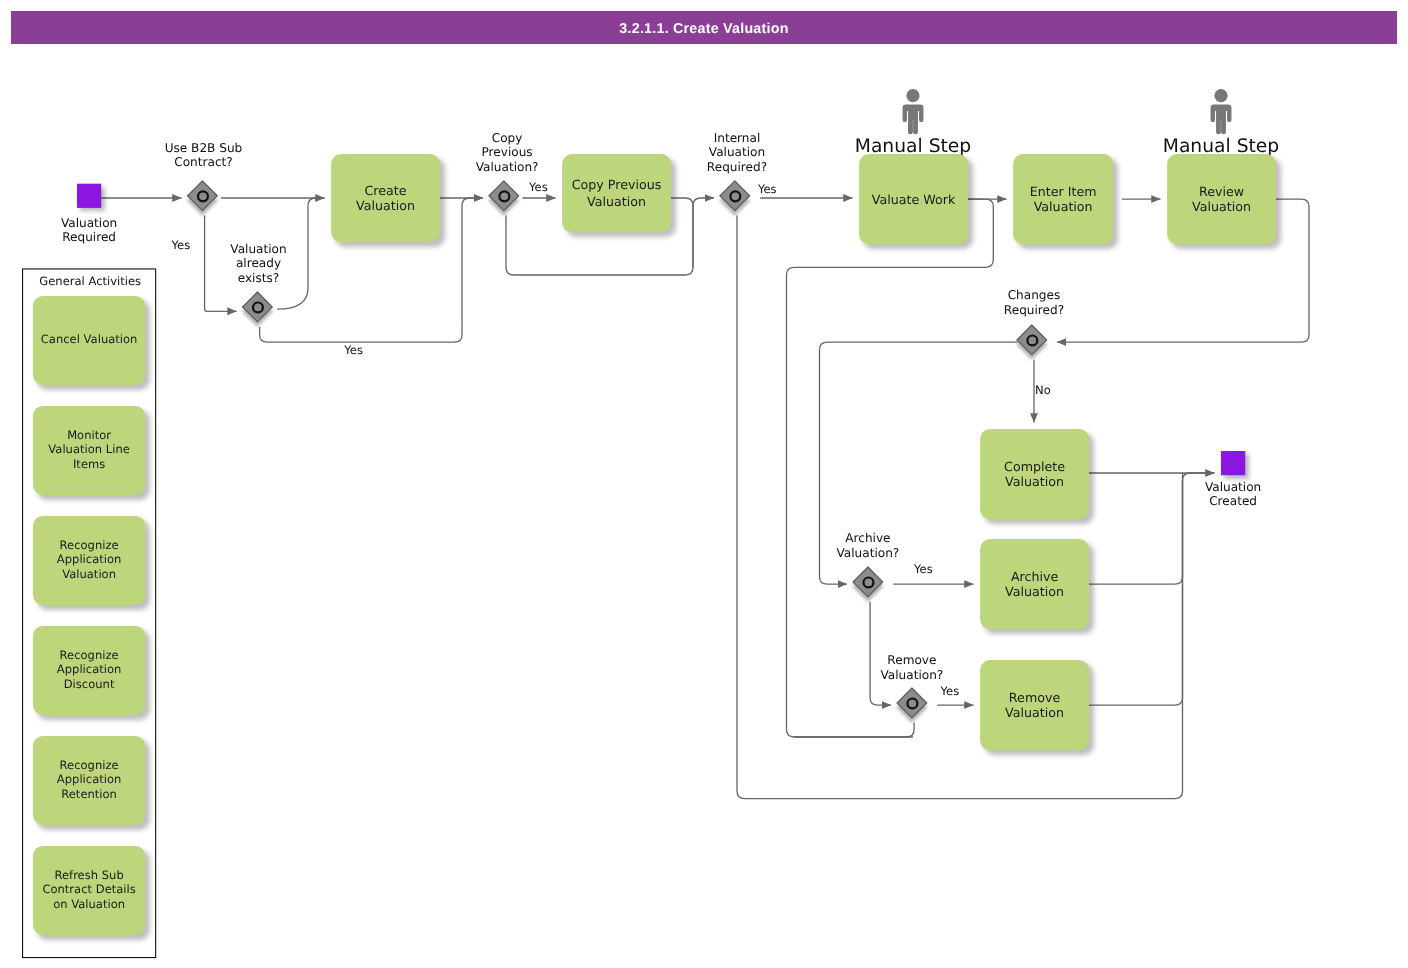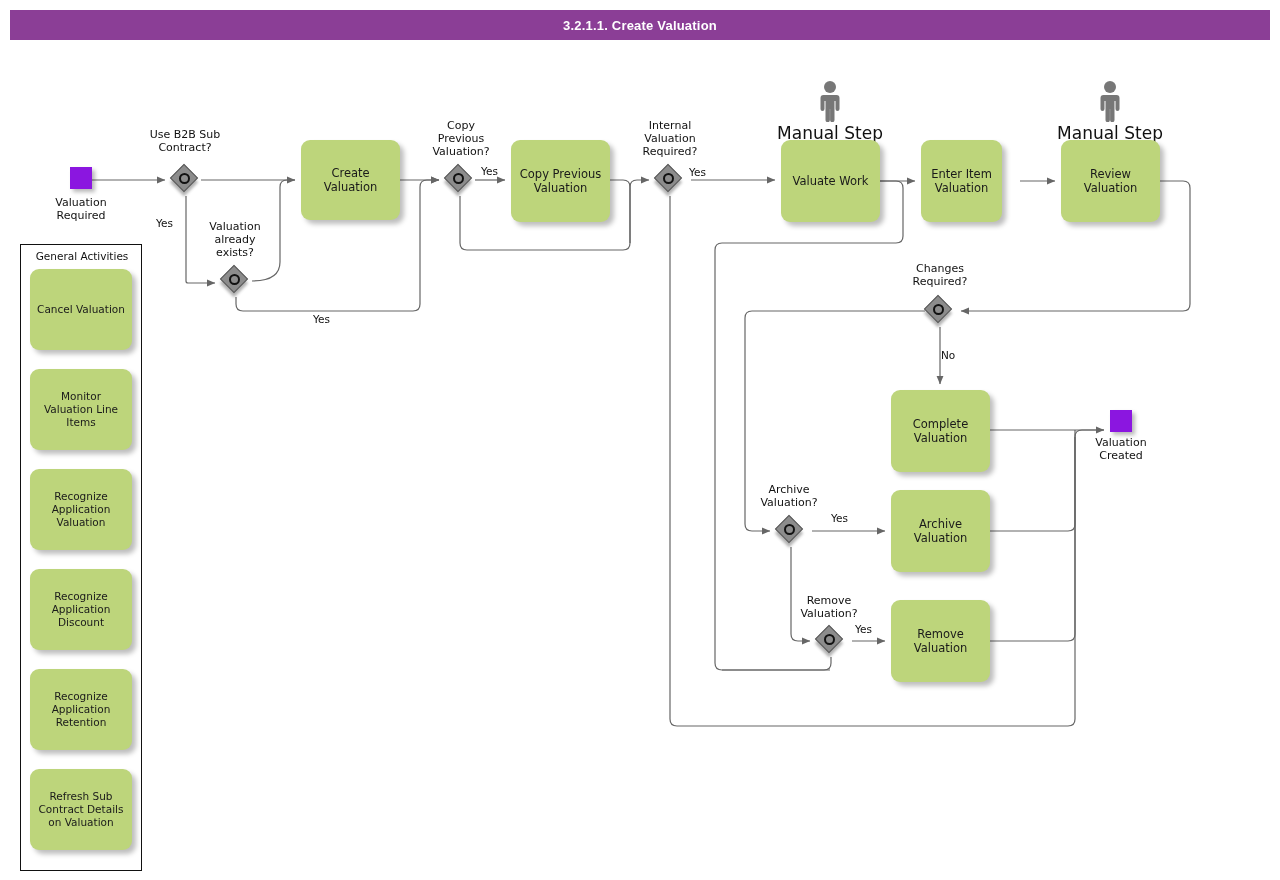--- a/index.html
+++ b/index.html
@@ -277,24 +277,24 @@
 
   <div class="manual" style="left:1050px; top:80px;">
     <svg class="person" width="26" height="42" viewBox="0 0 26 42">
       <circle cx="13" cy="7" r="6" fill="#777777"></circle>
       <path d="M6.5,15 h13 a3,3 0 0 1 3,3 v11 a2,2 0 0 1 -4,0 v-8 h-1 v19 a2.2,2.2 0 0 1 -4.4,0 v-11 h-0.2 v11 a2.2,2.2 0 0 1 -4.4,0 v-19 h-1 v8 a2,2 0 0 1 -4,0 v-11 a3,3 0 0 1 3,-3 z" fill="#777777"></path>
     </svg>
     <span class="mtext">Manual Step</span>
   </div>
 
   <div class="task" style="left:301px; top:140px; width:99px; height:80px;">Create Valuation</div>
-  <div class="task" style="left:511px; top:140px; width:99px; height:82px;">Copy Previous
+  <div class="task" style="left:511px; top:140px; width:99px; height:71px;">Copy Previous
 Valuation</div>
   <div class="task" style="left:781px; top:140px; width:99px; height:82px;">Valuate Work</div>
-  <div class="task" style="left:921px; top:140px; width:81px; height:82px;">Enter Item
+  <div class="task" style="left:921px; top:140px; width:91px; height:82px;">Enter Item
 Valuation</div>
   <div class="task" style="left:1061px; top:140px; width:99px; height:82px;">Review
 Valuation</div>
   <div class="task" style="left:891px; top:390px; width:99px; height:82px;">Complete
 Valuation</div>
   <div class="task" style="left:891px; top:490px; width:99px; height:82px;">Archive
 Valuation</div>
   <div class="task" style="left:891px; top:600px; width:99px; height:82px;">Remove
 Valuation</div>
 

